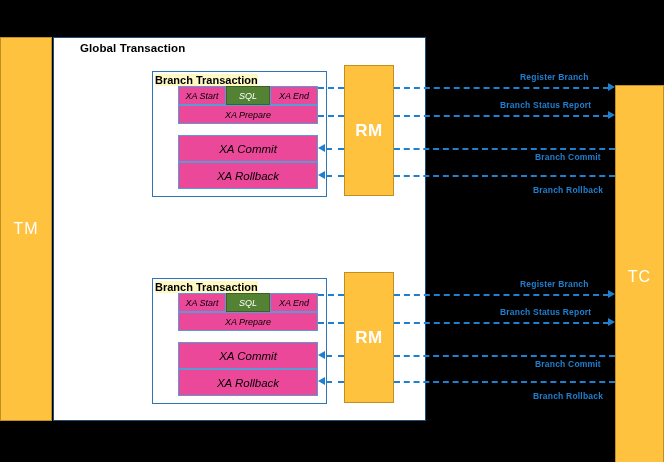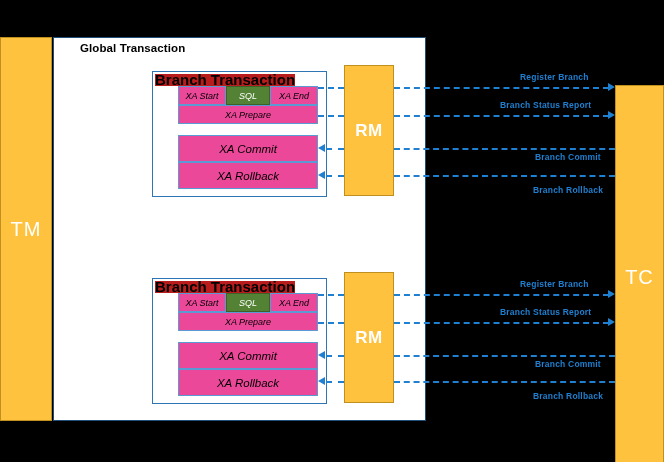--- a/index.html
+++ b/index.html
@@ -32,21 +32,21 @@
   
   .col{
     position:absolute;
     background:#FFC23E;
     border:1px solid #BF8F1F;
     box-sizing:border-box;
     display:flex;
     align-items:center;
     justify-content:center;
     color:#ffffff;
-    font-size:20px;
+    font-size:16px;
     letter-spacing:1px;
   }
   .col-tm{left:0px;top:37px;width:52px;height:384px;}
   .col-tc{left:615px;top:37px;width:49px;height:384px;margin-top:48px;}
   
   .rm-box{
     position:absolute;
     width:50px;
     background:#FFC23E;
     border:1px solid #BF8F1F;
@@ -68,24 +68,24 @@
     width:175px;height:126px;
     border:1.5px solid #2E75B6;
     background:#ffffff;
     box-sizing:border-box;
   }
   .branch-1{top:71px;}
   .branch-2{top:278px;}
   .branch-title{
     position:absolute;
     left:155px;
-    font-size:15px;
+    font-size:11px;
     font-weight:bold;
     color:#000000;
-    background:#b91c1c;
+    background:#fef9c3;
     white-space:nowrap;
     line-height:12px;
   }
   .bt-1{top:74px;}
   .bt-2{top:281px;}
   
   .cell{
     position:absolute;
     border:1px solid #5B9BD5;
     background:#ec4899;

